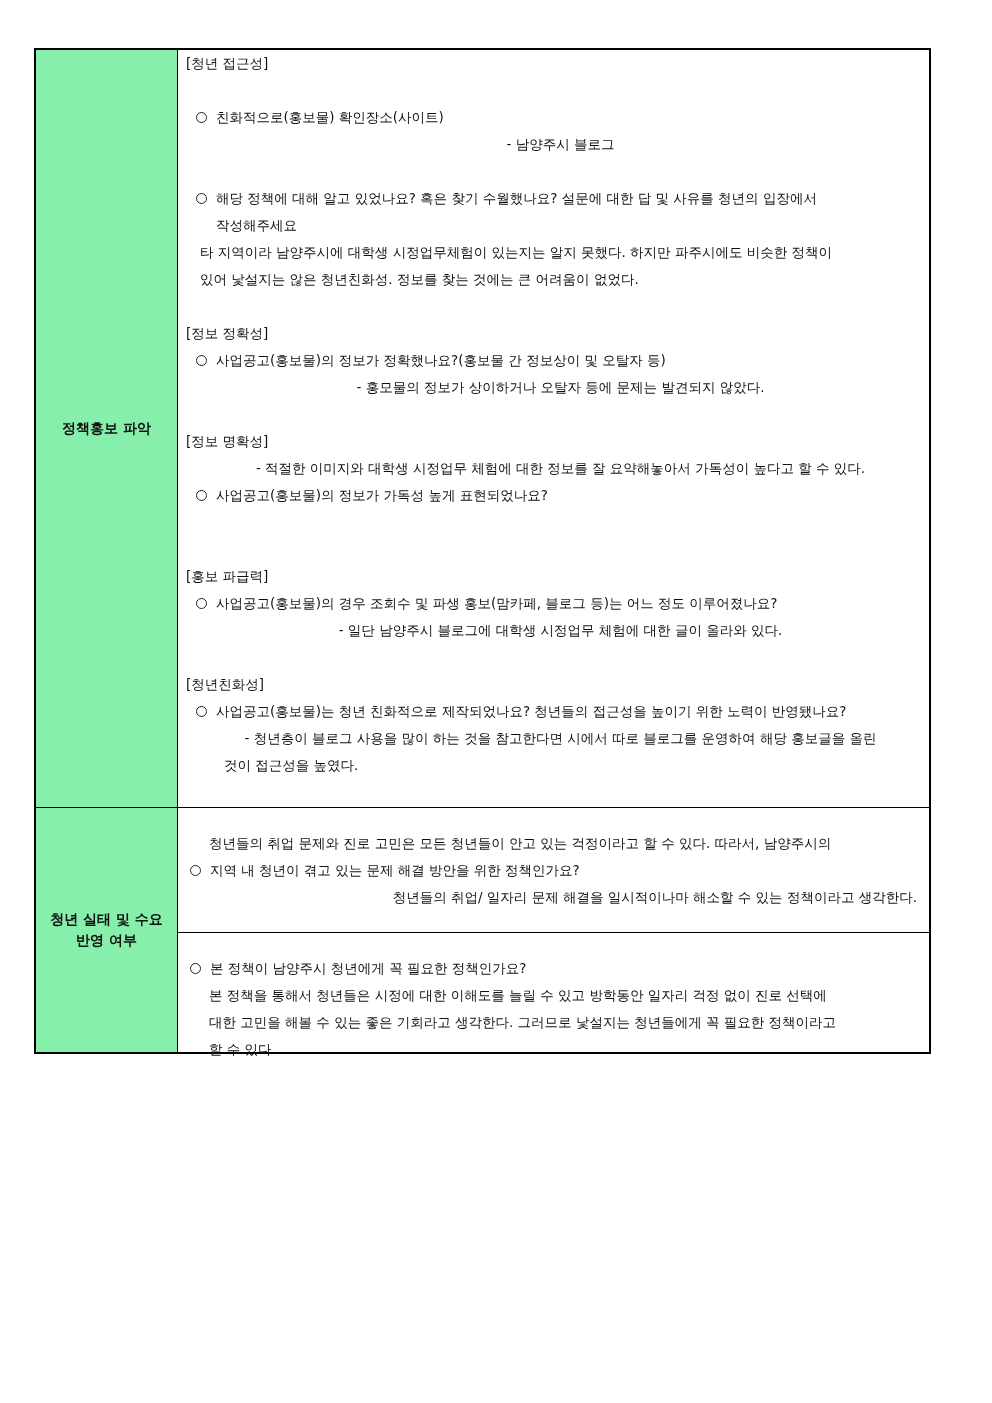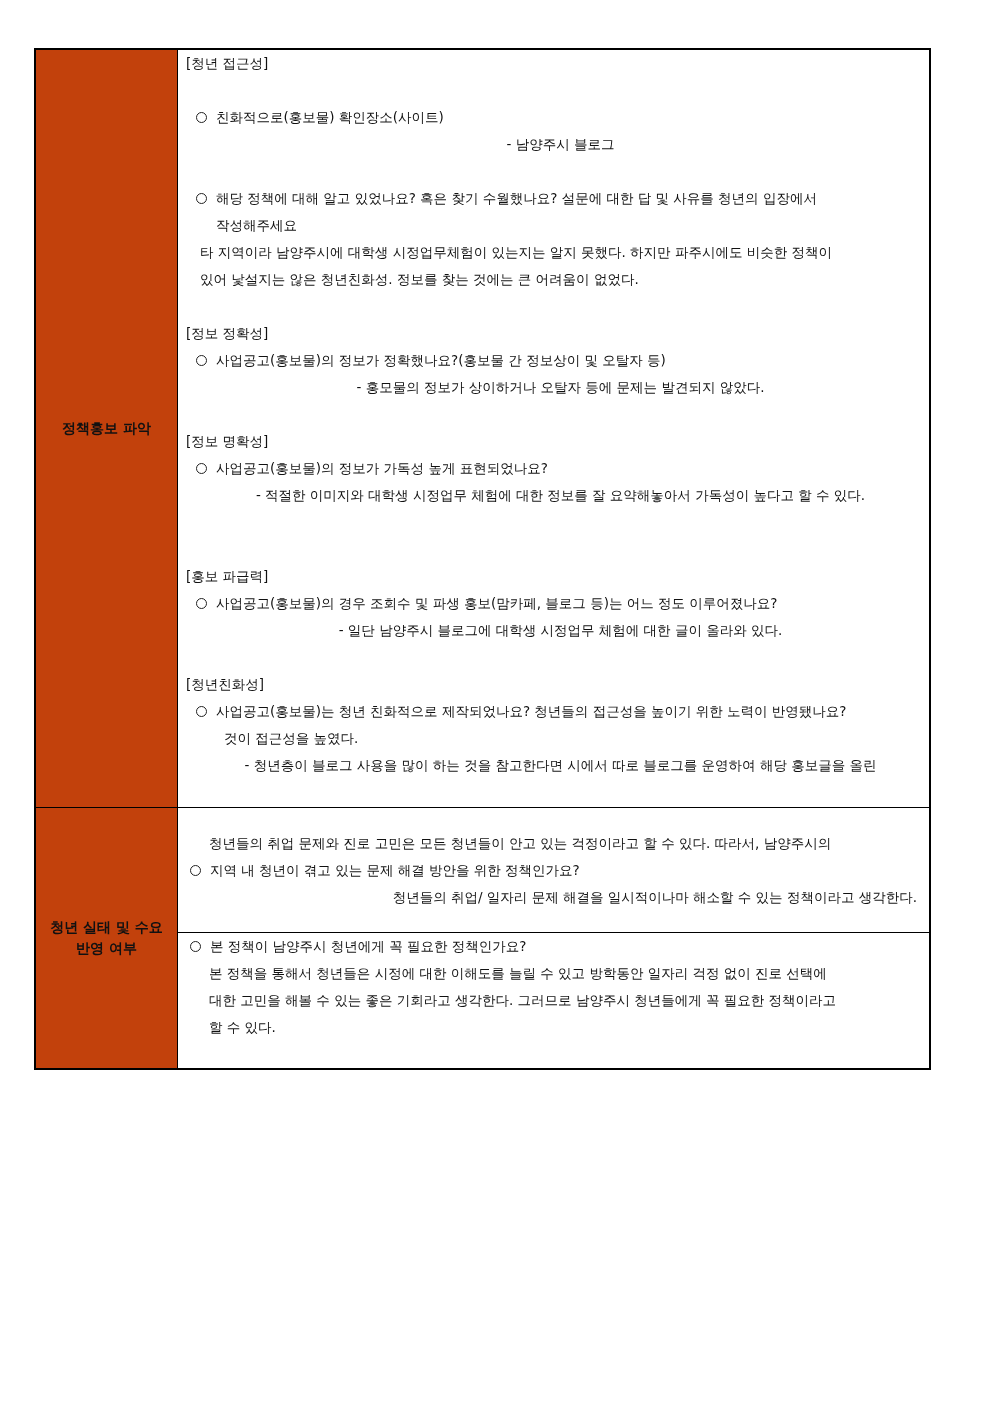--- a/index.html
+++ b/index.html
@@ -1,20 +1,20 @@
 <!DOCTYPE html>
 <html><head>
 <meta charset="utf-8">
 <style>
   html, body { margin: 0; padding: 0; background: #ffffff; }
   body { width: 992px; height: 1403px; position: relative; font-family: "DejaVu Sans", "Liberation Sans", sans-serif; color: #111; }
   .table { position: absolute; left: 34px; top: 48px; width: 897px; border: 2px solid #000; box-sizing: border-box; }
   .row { display: flex; border-bottom: 1.5px solid #000; }
   .row:last-child { border-bottom: none; }
-  .label-cell { width: 141px; flex: none; background: #c2410c; border-right: 1.5px solid #000; display: flex; align-items: center; justify-content: center; text-align: center; font-weight: bold; font-size: 14px; line-height: 21px; }
+  .label-cell { width: 141px; flex: none; background: #86efac; border-right: 1.5px solid #000; display: flex; align-items: center; justify-content: center; text-align: center; font-weight: bold; font-size: 14px; line-height: 21px; }
   .content-cell { flex: 1; font-size: 13.5px; line-height: 27px; }
   .row1 .content-cell { padding: 0 8px 30px 8px; height: 757px; box-sizing: border-box; }
   .row2 .content-cell { padding: 0; }
   .sub { padding: 0 12px; box-sizing: border-box; }
   .sub + .sub { border-top: 1.5px solid #000; }
   .line { white-space: nowrap; }
   .heading { margin: 0; }
   .q { padding-left: 10px; }
   .a { padding-left: 14px; text-align: center; }
   .a-cont { padding-left: 38px; }
@@ -44,52 +44,52 @@
       <div class="line p">타 지역이라 남양주시에 대학생 시정업무체험이 있는지는 알지 못했다. 하지만 파주시에도 비슷한 정책이</div>
       <div class="line p">있어 낯설지는 않은 청년친화성. 정보를 찾는 것에는 큰 어려움이 없었다.</div>
       <div class="blank"></div>
 
       <div class="line heading">[정보 정확성]</div>
       <div class="line q"><span class="bullet"></span><span>사업공고(홍보물)의 정보가 정확했나요?(홍보물 간 정보상이 및 오탈자 등)</span></div>
       <div class="line a">- 홍모물의 정보가 상이하거나 오탈자 등에 문제는 발견되지 않았다.</div>
       <div class="blank"></div>
 
       <div class="line heading">[정보 명확성]</div>
+      <div class="line a">- 적절한 이미지와 대학생 시정업무 체험에 대한 정보를 잘 요약해놓아서 가독성이 높다고 할 수 있다.</div>
       <div class="line q"><span class="bullet"></span><span>사업공고(홍보물)의 정보가 가독성 높게 표현되었나요?</span></div>
-      <div class="line a">- 적절한 이미지와 대학생 시정업무 체험에 대한 정보를 잘 요약해놓아서 가독성이 높다고 할 수 있다.</div>
       <div class="blank"></div>
       <div class="blank"></div>
 
       <div class="line heading">[홍보 파급력]</div>
       <div class="line q"><span class="bullet"></span><span>사업공고(홍보물)의 경우 조회수 및 파생 홍보(맘카페, 블로그 등)는 어느 정도 이루어졌나요?</span></div>
       <div class="line a">- 일단 남양주시 블로그에 대학생 시정업무 체험에 대한 글이 올라와 있다.</div>
       <div class="blank"></div>
 
       <div class="line heading">[청년친화성]</div>
       <div class="line q"><span class="bullet"></span><span>사업공고(홍보물)는 청년 친화적으로 제작되었나요? 청년들의 접근성을 높이기 위한 노력이 반영됐나요?</span></div>
+      <div class="line a">- 청년층이 블로그 사용을 많이 하는 것을 참고한다면 시에서 따로 블로그를 운영하여 해당 홍보글을 올린</div>
       <div class="line a-cont">것이 접근성을 높였다.</div>
-      <div class="line a">- 청년층이 블로그 사용을 많이 하는 것을 참고한다면 시에서 따로 블로그를 운영하여 해당 홍보글을 올린</div>
     </div>
   </div>
 
   <div class="row row2">
     <div class="label-cell">
       <div>
         <div>청년 실태 및 수요</div>
         <div>반영 여부</div>
       </div>
     </div>
     <div class="content-cell">
       <div class="sub" style="height:124px; padding-top:22px;">
         <div class="line" style="padding-left:19px;">청년들의 취업 문제와 진로 고민은 모든 청년들이 안고 있는 걱정이라고 할 수 있다. 따라서, 남양주시의</div>
         <div class="line"><span class="bullet"></span><span>지역 내 청년이 겪고 있는 문제 해결 방안을 위한 정책인가요?</span></div>
         <div class="line" style="padding-left:19px;text-align:right;">청년들의 취업/ 일자리 문제 해결을 일시적이나마 해소할 수 있는 정책이라고 생각한다.</div>
       </div>
-      <div class="sub" style="height:136px; ">
+      <div class="sub" style="height:120px; padding-top:22px;">
         <div class="line"><span class="bullet"></span><span>본 정책이 남양주시 청년에게 꼭 필요한 정책인가요?</span></div>
         <div class="line" style="padding-left:19px;">본 정책을 통해서 청년들은 시정에 대한 이해도를 늘릴 수 있고 방학동안 일자리 걱정 없이 진로 선택에</div>
-        <div class="line" style="padding-left:19px;">대한 고민을 해볼 수 있는 좋은 기회라고 생각한다. 그러므로 남양주시 청년들에게 꼭 필요한 정책이라고</div>
+        <div class="line" style="padding-left:19px;">대한 고민을 해볼 수 있는 좋은 기회라고 생각한다. 그러므로 낯설지는 청년들에게 꼭 필요한 정책이라고</div>
         <div class="line" style="padding-left:19px;">할 수 있다.</div>
       </div>
     </div>
   </div>
 
 </div>
 
 </body></html>

